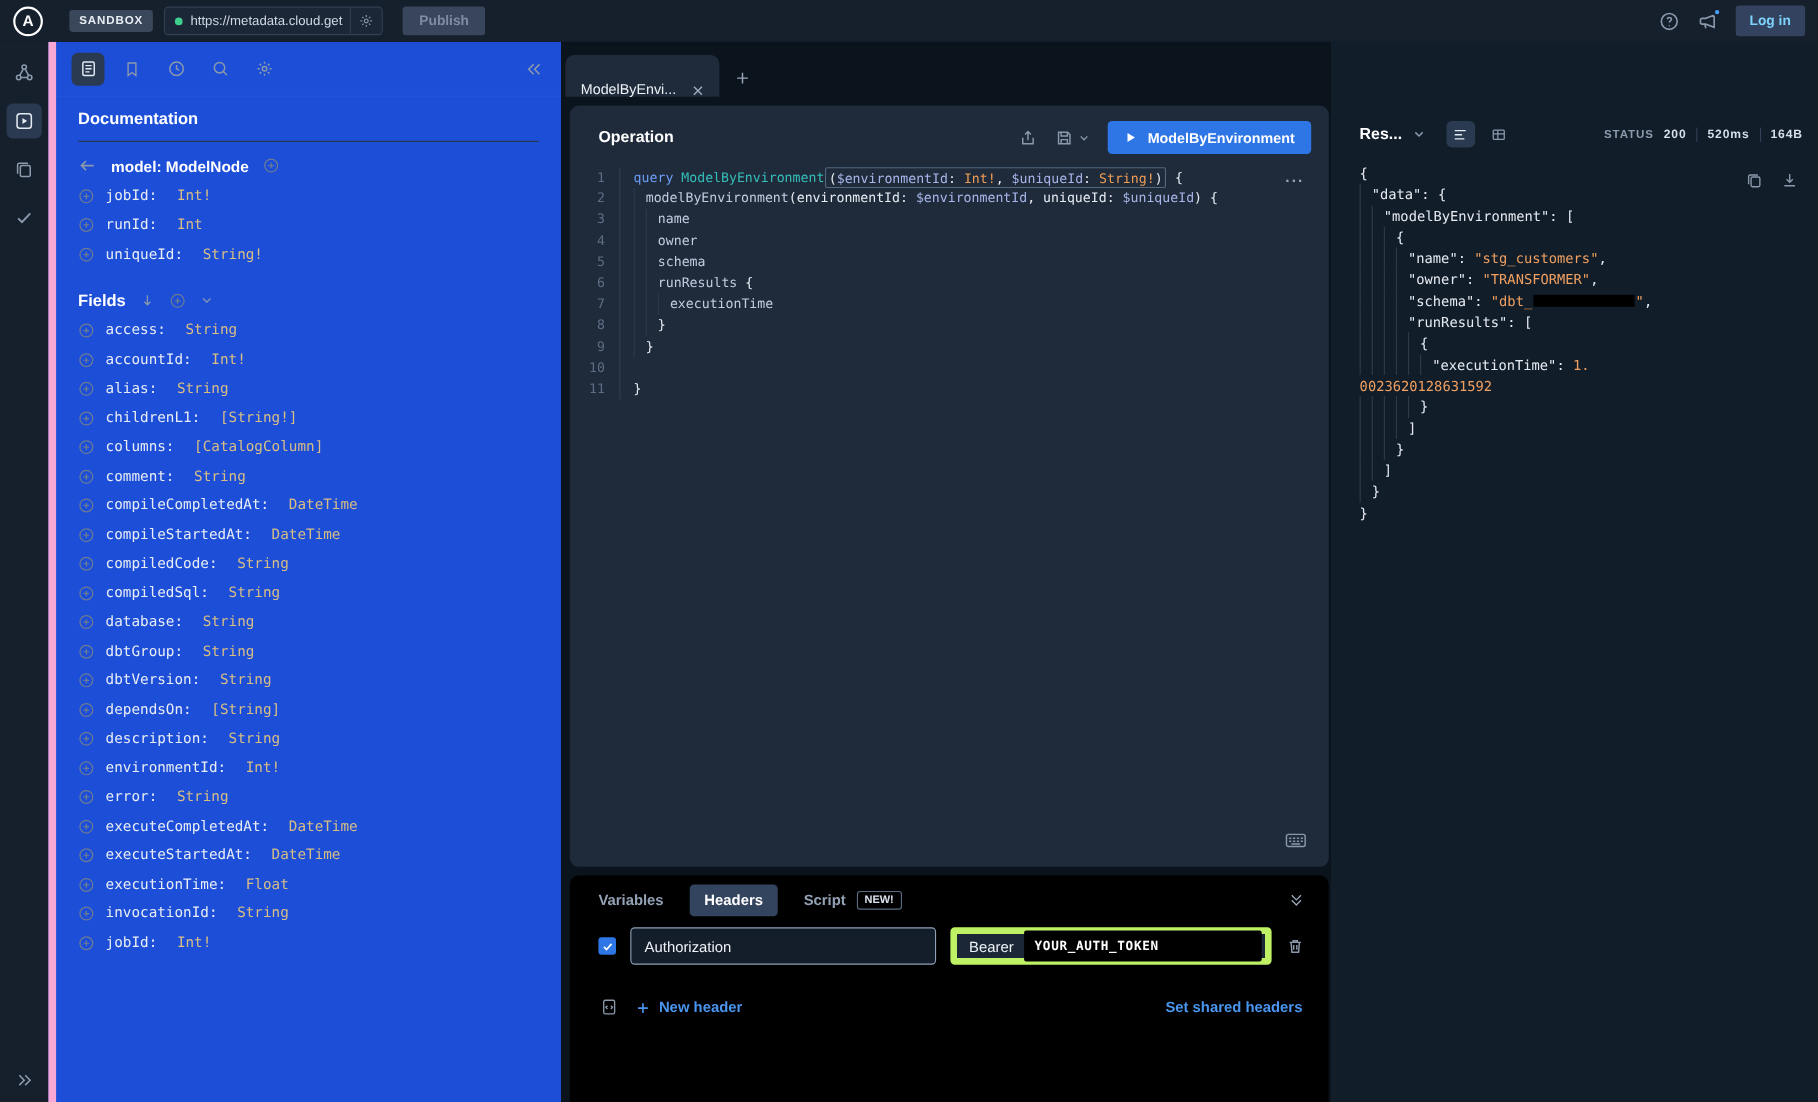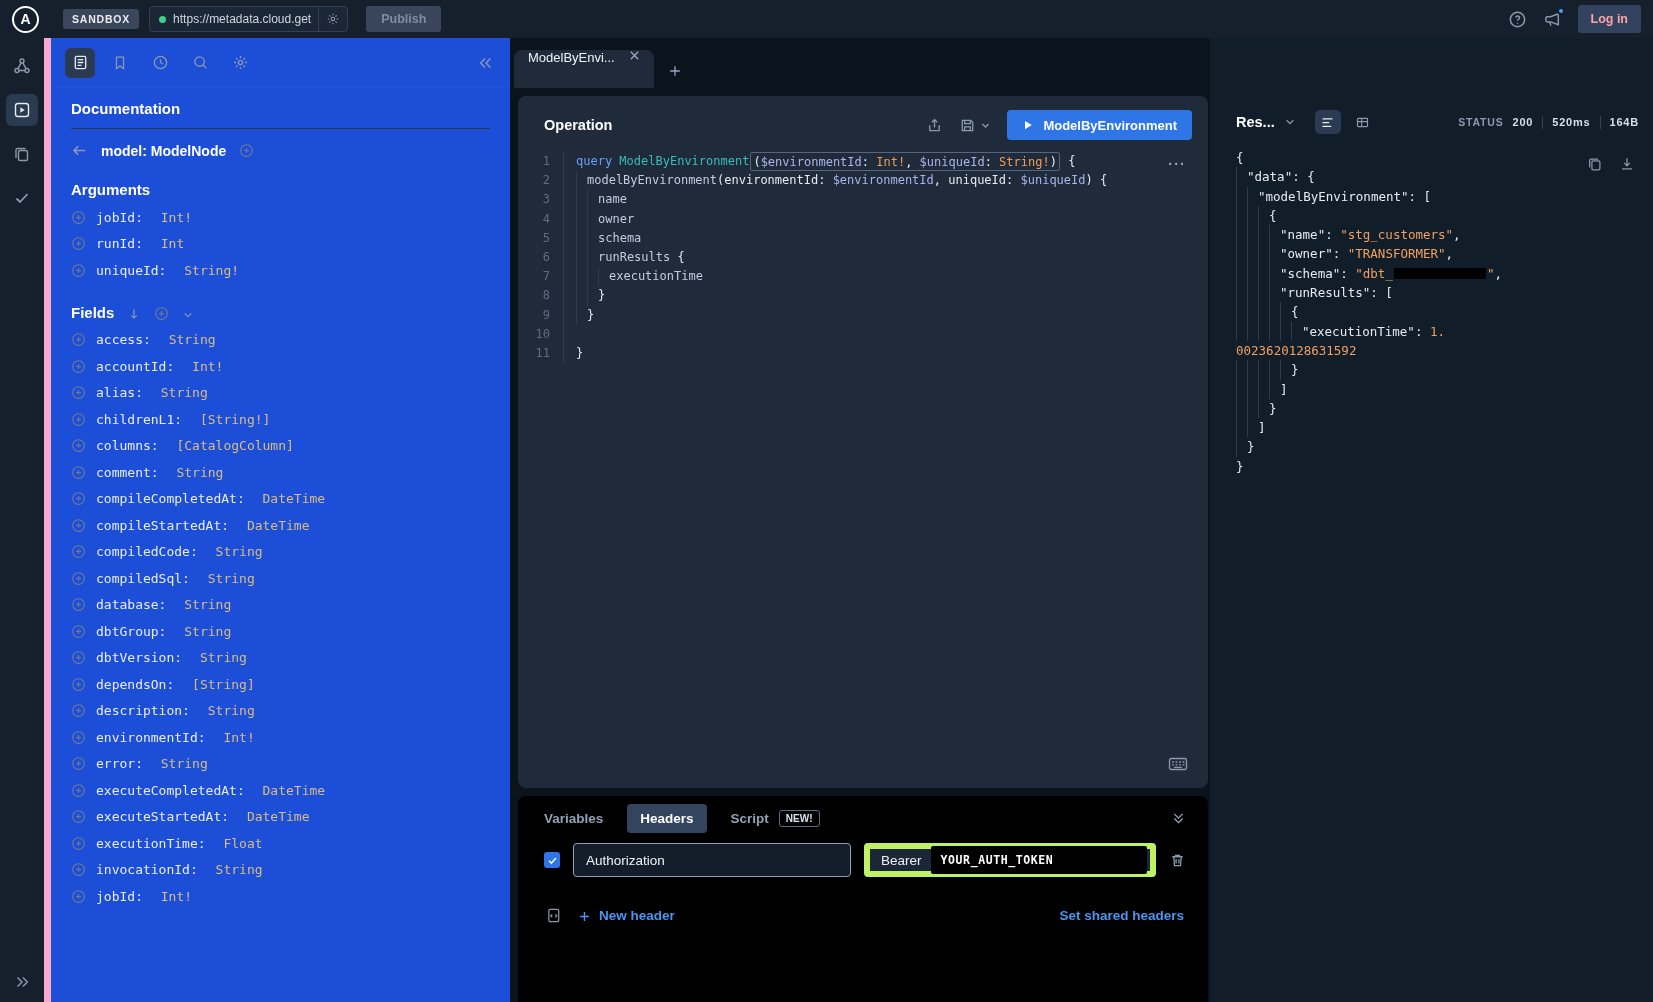--- a/index.html
+++ b/index.html
@@ -19,21 +19,21 @@
 .urlpill{display:flex;align-items:center;height:26px;background:#1b2636;border:1px solid #323f54;
   border-radius:4px;padding-left:9px;font-size:12px;color:#cfd7e2;gap:7px}
 .dot{width:7px;height:7px;border-radius:50%;background:#3fcf8e}
 .url-gear{height:100%;display:flex;align-items:center;padding:0 7px;border-left:1px solid #323f54;color:#8b99ad}
 .publish{background:#39455a;color:#7f8da3;border-radius:3px;padding:6px 15px;font-weight:700;
   font-size:12.5px;margin-left:8px}
 .top-right{margin-left:auto;display:flex;align-items:center;gap:16px}
 .bell-wrap{position:relative}
 .notif{position:absolute;top:-3px;right:-3px;width:8px;height:8px;border-radius:50%;
   background:#4a9df8;border:2px solid #16202d}
-.login{background:#33425f;color:#fca5a5;font-weight:700;font-size:12.5px;padding:7px 13px;border-radius:3px}
+.login{background:#33425f;color:#7dd3fc;font-weight:700;font-size:12.5px;padding:7px 13px;border-radius:3px}
 
 
 .rail{position:absolute;top:38px;left:0;width:44px;height:964px;background:#16202d;
   display:flex;flex-direction:column;align-items:center;padding-top:12px;gap:12px}
 .rail-btn{width:32px;height:32px;border-radius:6px;display:flex;align-items:center;
   justify-content:center;color:#8b99ad}
 .rail-btn.active{background:#2a3a50;color:#e4eaf2}
 .rail-expand{position:absolute;bottom:12px;left:0;width:44px;display:flex;justify-content:center;color:#8b99ad}
 
 
@@ -43,31 +43,31 @@
   border-bottom:1px solid rgba(255,255,255,.03)}
 .tool-btn{width:30px;height:30px;border-radius:6px;display:flex;align-items:center;
   justify-content:center;color:#8b99ad}
 .tool-btn.active{background:#2a3a50;color:#e4eaf2}
 .collapse{margin-left:auto;color:#8b99ad}
 .docs-body{padding:12px 20px 0 20px}
 .docs-title{font-size:15px;font-weight:700;color:#fff;padding-bottom:11px;border-bottom:1px solid #2a3747}
 .crumb{display:flex;align-items:center;gap:13px;margin-top:13px}
 .crumb-text{font-weight:700;font-size:14px;color:#fff}
 .section-title{font-size:15px;font-weight:700;color:#fff;margin-top:22px}
-.fields-head{display:flex;align-items:flex-end;gap:13px;margin-top:20px}
+.fields-head{display:flex;align-items:center;gap:13px;margin-top:20px}
 .list{margin-top:6px}
 .field-row{display:flex;align-items:center;gap:10px;height:26.5px;font-size:13px}
 .fname{color:#e8edf4;white-space:pre}
 .ftype{color:#d8be85;white-space:pre}
 .plus-ic{color:#6d7c92;display:flex}
 
 
 .center{position:absolute;top:38px;left:510px;width:700px;height:964px;background:#0b131d}
 .tabbar{height:50px;display:flex;align-items:flex-end;padding-left:4px}
-.tab{height:38px;background:#1f2b3b;border-radius:8px 8px 0 0;display:flex;align-items:flex-start;
+.tab{height:38px;background:#1f2b3b;border-radius:8px 8px 0 0;display:flex;align-items:flex-end;
   padding:0 14px;gap:14px;font-size:13px;color:#eef2f7}
 .tab-close{color:#9aa7bb}
 .tab-add{margin-left:14px;margin-bottom:10px;color:#9aa7bb}
 .opcard{position:absolute;top:58px;left:8px;width:690px;height:692px;background:#1f2b3b;border-radius:8px}
 .ophead{display:flex;align-items:center;padding:14px 16px 6px 26px;gap:16px}
 .ophead-title{font-size:14.5px;font-weight:700;color:#fff;margin-right:auto}
 .save-group{display:flex;align-items:center;gap:4px;color:#9aa7bb}
 .runbtn{display:flex;align-items:center;gap:9px;background:#2e75e6;color:#fff;font-weight:700;
   font-size:13px;height:30px;padding:0 15px;border-radius:4px}
 .code{margin-top:6px;font-size:12px;line-height:19.2px;
@@ -245,21 +245,20 @@
         <span>ModelNode</span>
       </span>
       <span class="plus-ic">
         <svg width="15" height="15" viewBox="0 0 16 16" fill="none" stroke="currentColor" stroke-width="1.2">
             <circle cx="8" cy="8" r="6.2"></circle>
             <path d="M8 5.3v5.4M5.3 8h5.4"></path>
           </svg>
       </span>
     </div>
 
-    <div class="section-title">Arguments</div>
     <div class="list">
         <div class="field-row mono">
           <span class="plus-ic">
             <svg width="15" height="15" viewBox="0 0 16 16" fill="none" stroke="currentColor" stroke-width="1.2">
               <circle cx="8" cy="8" r="6.2"></circle>
               <path d="M8 5.3v5.4M5.3 8h5.4"></path>
             </svg>
           </span>
           <span class="fname">jobId: </span>
           <span class="ftype">Int!</span>

